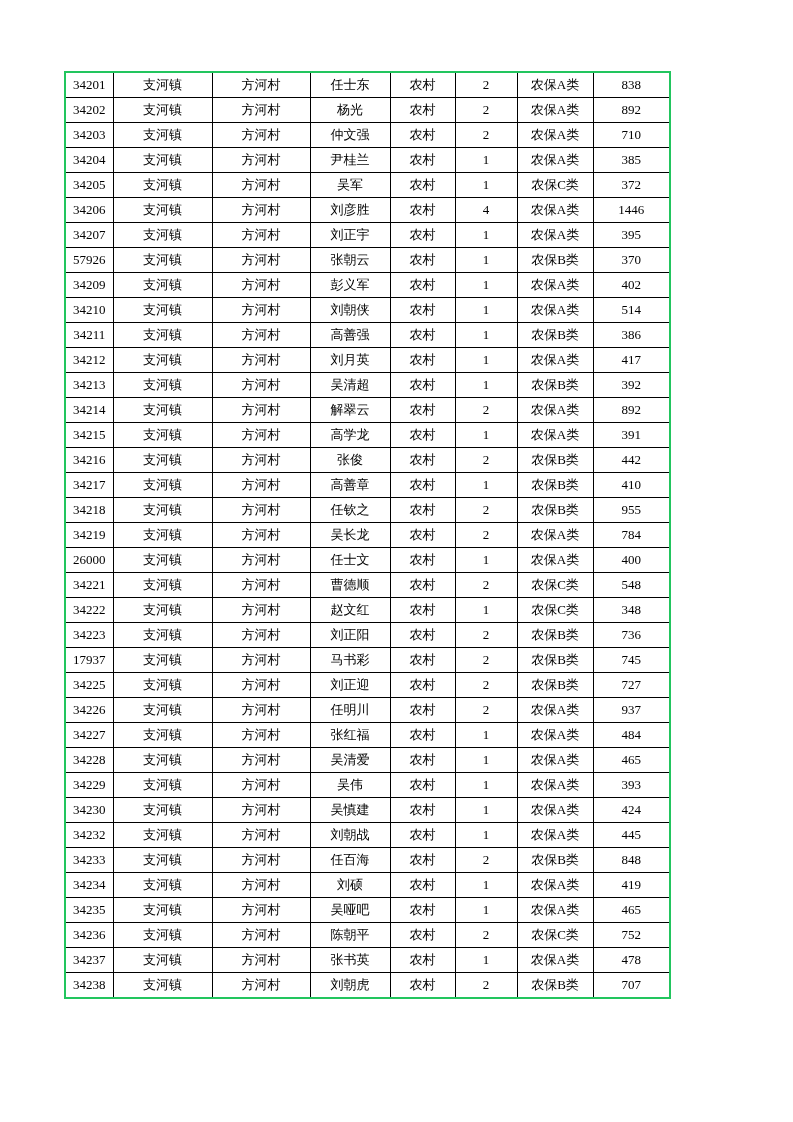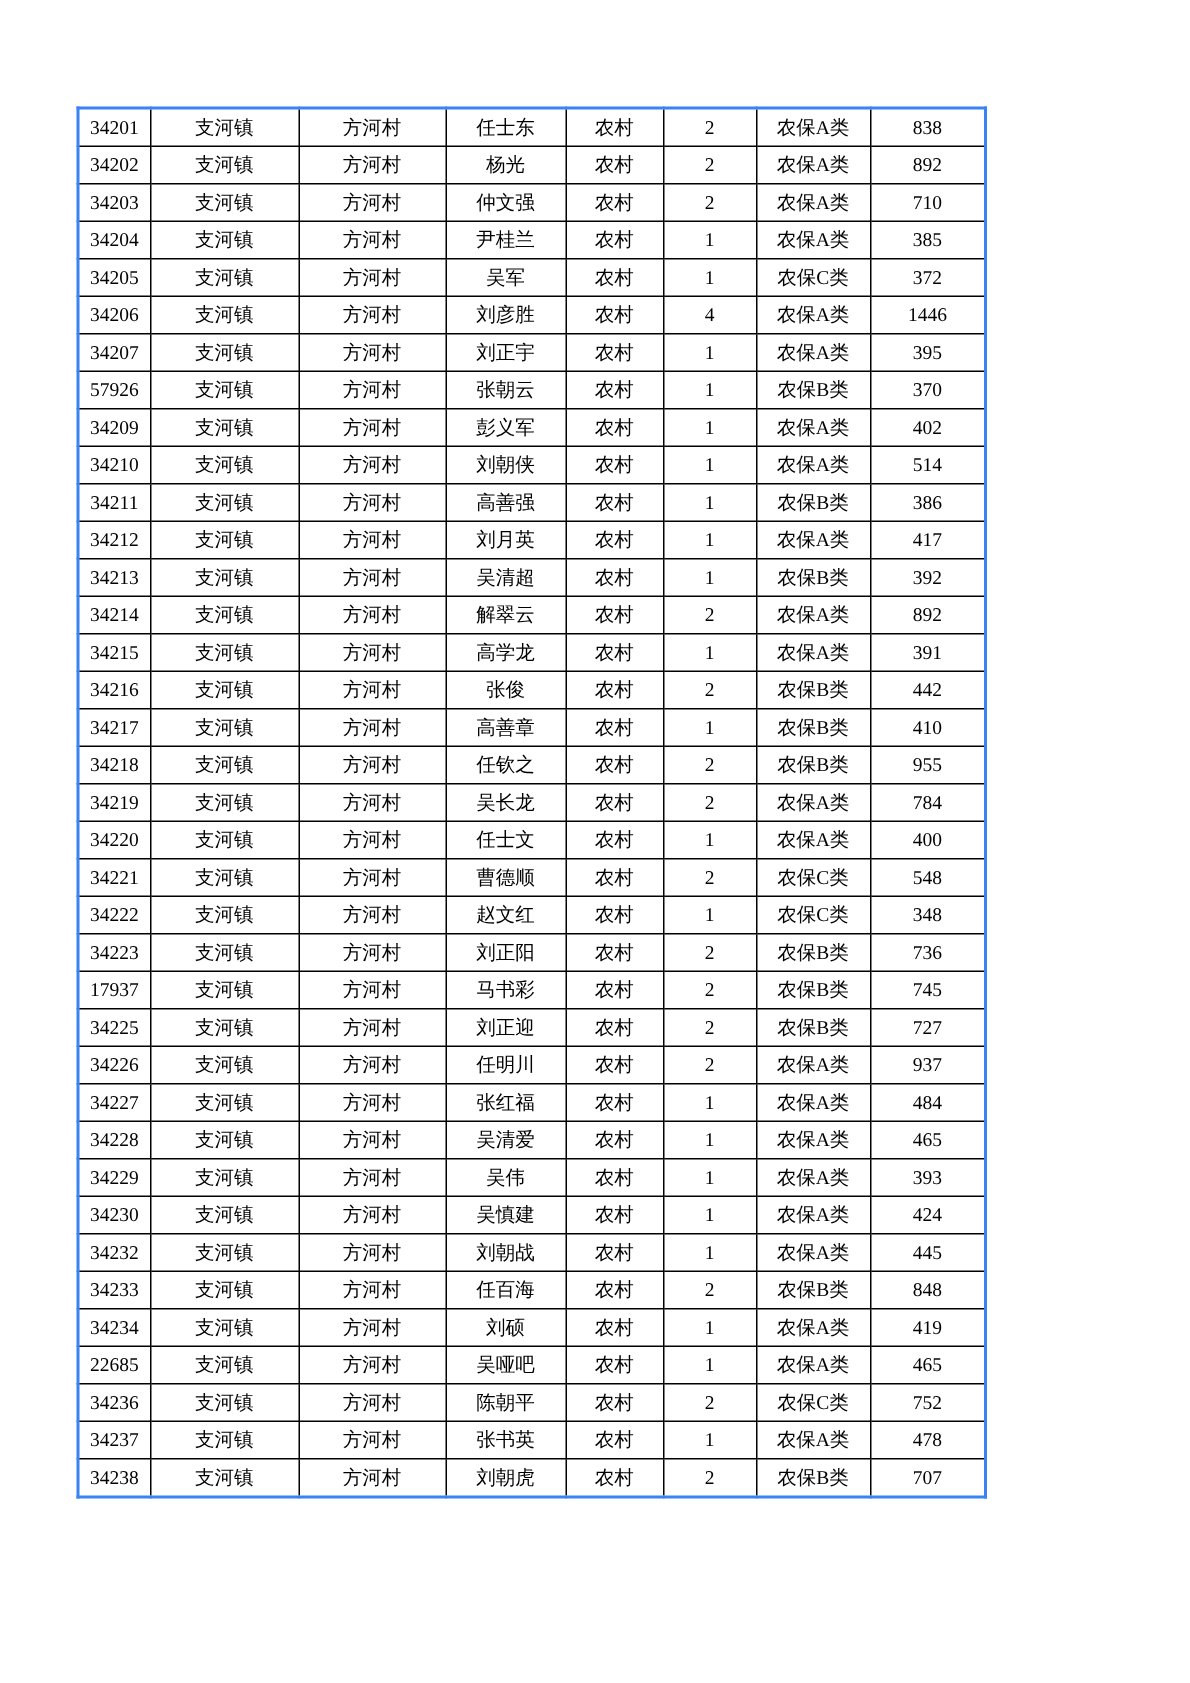--- a/index.html
+++ b/index.html
@@ -17,25 +17,25 @@
   .document-page {
     position: absolute;
     left: 0;
     top: 0;
     width: 793px;
     height: 1122px;
     background: #ffffff;
   }
   table.records-table {
     position: absolute;
-    left: 51px;
+    left: 64px;
     top: 71px;
     border-collapse: collapse;
     table-layout: fixed;
-    border: 2px solid #3b82f6;
+    border: 2px solid #22c55e;
   }
   table.records-table td {
     border: 1px solid #000000;
     height: 24px;
     padding: 0;
     text-align: center;
     vertical-align: middle;
     font-size: 13px;
     line-height: 24px;
     white-space: nowrap;
@@ -251,21 +251,21 @@
           <td>34219</td>
           <td>支河镇</td>
           <td>方河村</td>
           <td>吴长龙</td>
           <td>农村</td>
           <td>2</td>
           <td>农保A类</td>
           <td>784</td>
         </tr>
         <tr>
-          <td>34220</td>
+          <td>26000</td>
           <td>支河镇</td>
           <td>方河村</td>
           <td>任士文</td>
           <td>农村</td>
           <td>1</td>
           <td>农保A类</td>
           <td>400</td>
         </tr>
         <tr>
           <td>34221</td>
@@ -391,21 +391,21 @@
           <td>34234</td>
           <td>支河镇</td>
           <td>方河村</td>
           <td>刘硕</td>
           <td>农村</td>
           <td>1</td>
           <td>农保A类</td>
           <td>419</td>
         </tr>
         <tr>
-          <td>22685</td>
+          <td>34235</td>
           <td>支河镇</td>
           <td>方河村</td>
           <td>吴哑吧</td>
           <td>农村</td>
           <td>1</td>
           <td>农保A类</td>
           <td>465</td>
         </tr>
         <tr>
           <td>34236</td>

